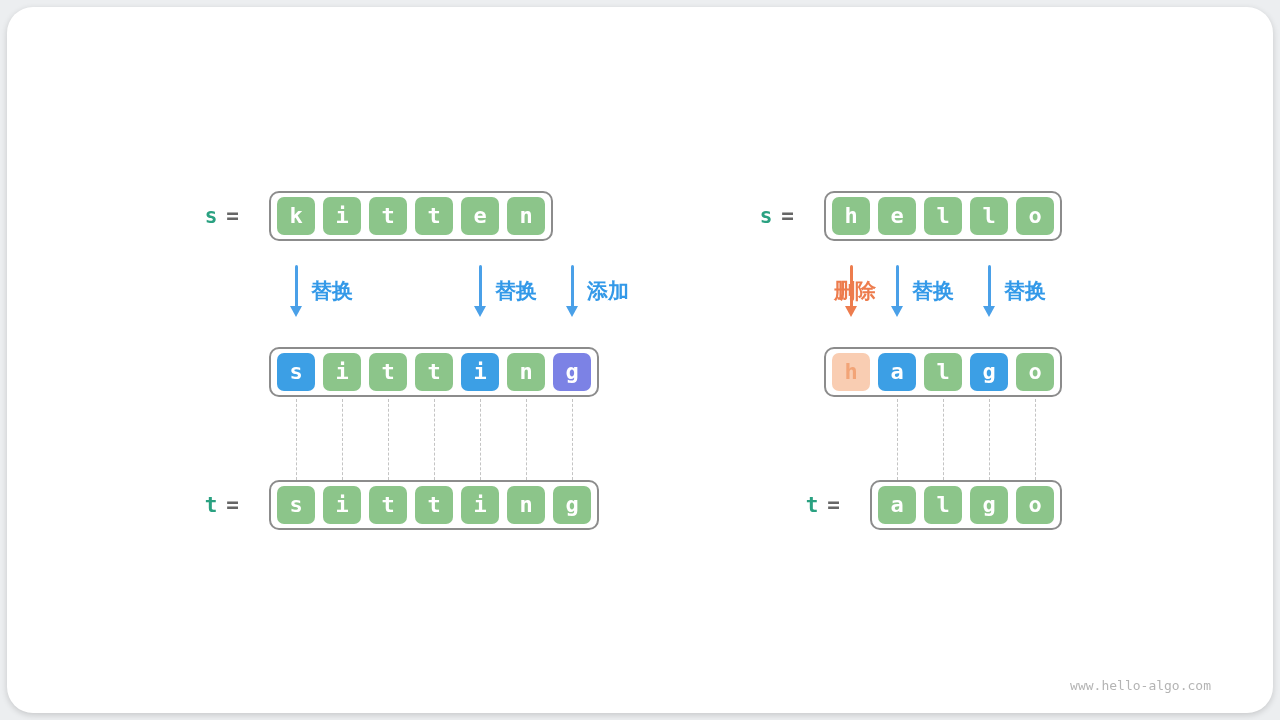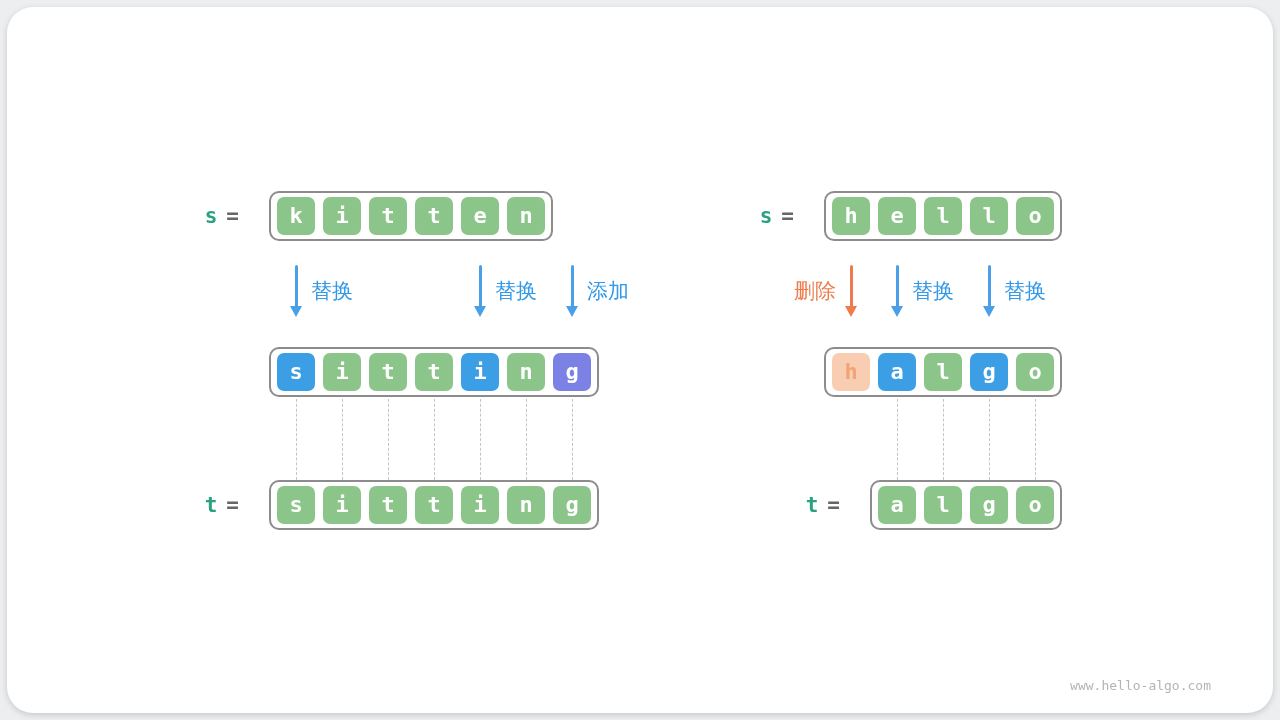--- a/index.html
+++ b/index.html
@@ -2,22 +2,22 @@
 <html><head>
 <meta charset="utf-8">
 <style>
   html,body{margin:0;padding:0;width:1280px;height:720px;overflow:hidden;background:#eceef0;font-family:"DejaVu Sans",sans-serif;}
   .card{position:absolute;left:7px;top:7px;width:1266px;height:706px;background:#ffffff;border-radius:26px;box-shadow:0 2px 6px rgba(0,0,0,0.16);}
   .group{position:absolute;left:0;top:0;width:100%;height:100%;}
   .char-container{position:absolute;height:50px;background:#ffffff;border:2px solid #8c8c8c;border-radius:10px;box-sizing:border-box;}
   .char-box{position:absolute;width:38px;height:38px;border-radius:7px;display:flex;align-items:center;justify-content:center;font-family:"DejaVu Sans Mono",monospace;font-weight:bold;font-size:22px;line-height:1;}
   .var-label{position:absolute;width:70px;text-align:right;font-family:"DejaVu Sans Mono",monospace;font-weight:bold;font-size:21px;line-height:24px;white-space:nowrap;}
   .var-label .eq{margin-left:9px;}
-  .op-label{position:absolute;font-weight:normal;font-size:21px;line-height:26px;white-space:nowrap;}
-  .op-label.left{transform:translateX(-100%);}
+  .op-label{position:absolute;font-weight:bold;font-size:21px;line-height:26px;white-space:nowrap;}
+  .op-label.left{transform:translateX(-100%);margin-left:40px;}
   .arrow-line{position:absolute;width:3px;border-radius:1.5px;}
   .arrow-head{position:absolute;width:0;height:0;border-left:6.5px solid transparent;border-right:6.5px solid transparent;}
   .dash{position:absolute;width:0;border-left:1px dashed #c4c4c4;}
   .watermark{position:absolute;right:62px;bottom:20px;font-family:"DejaVu Sans Mono",monospace;font-size:13px;color:#b4b4b4;}
 </style>
 </head>
 <body>
 
 <div class="card" id="card">
   <div class="watermark">www.hello-algo.com</div>

